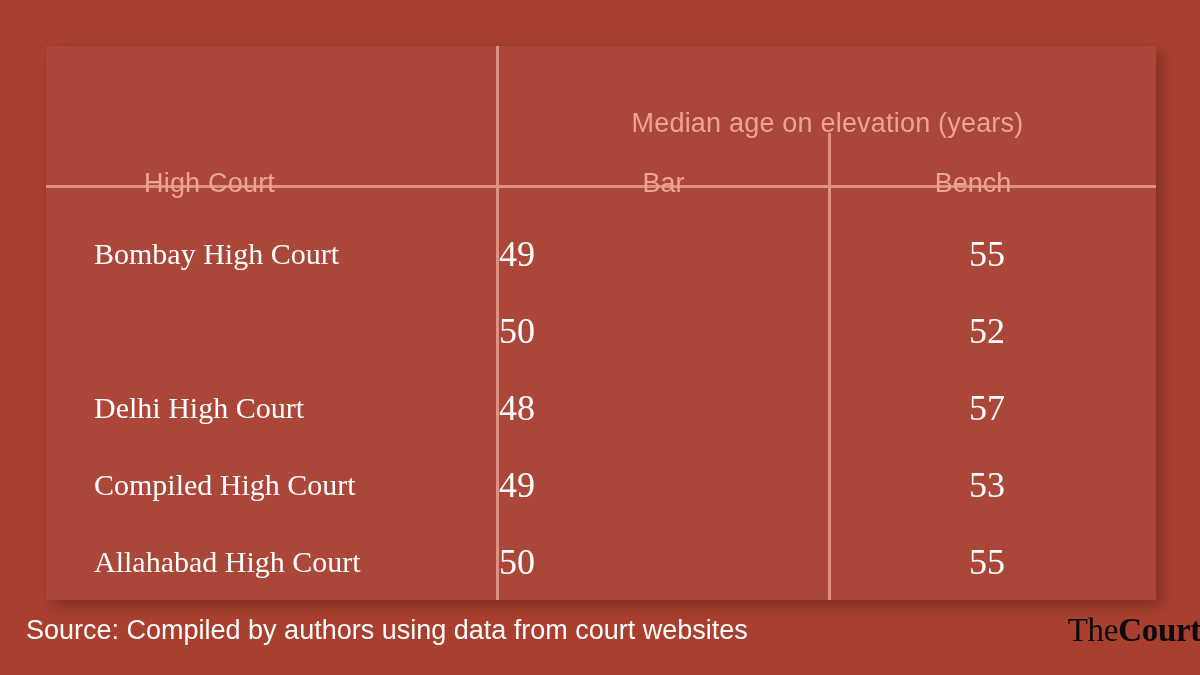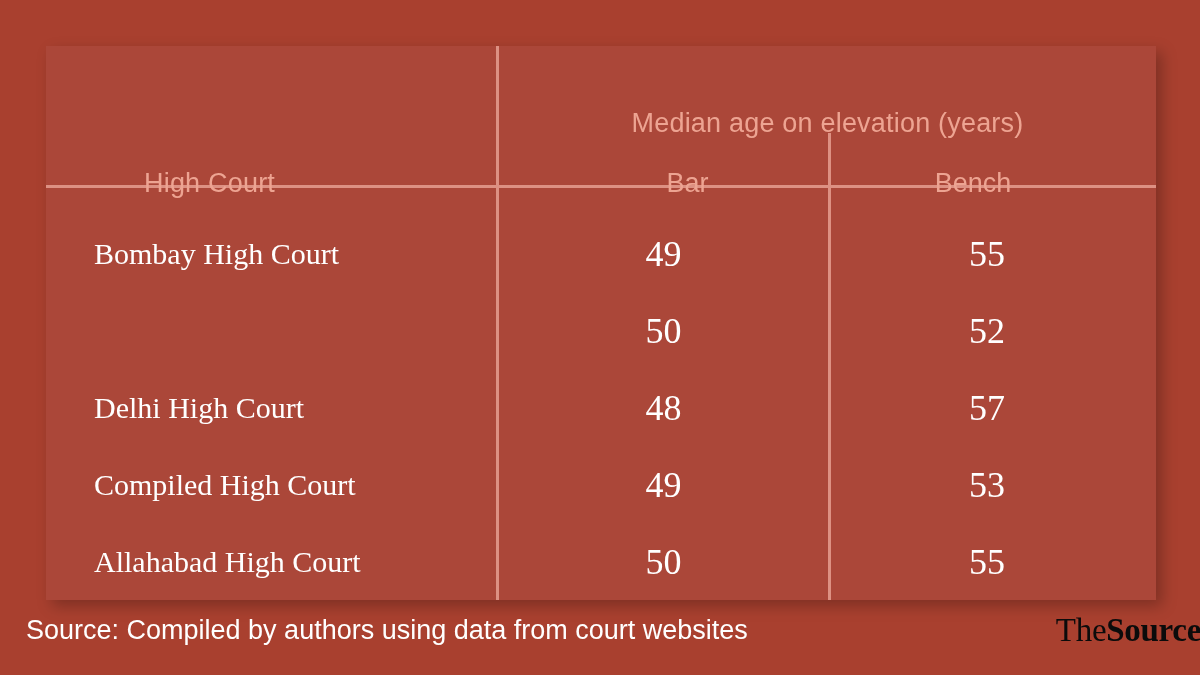--- a/index.html
+++ b/index.html
@@ -81,21 +81,20 @@
   .hdr-bar {
     position: absolute;
     left: 453px;
     top: 122px;
     width: 329px;
     text-align: center;
     color: #eda492;
     font-size: 27px;
     font-family: "Liberation Sans", sans-serif;
     white-space: nowrap;
-    margin-left: 24px;
   }
   .hdr-bench {
     position: absolute;
     left: 785px;
     top: 122px;
     width: 284px;
     text-align: center;
     color: #eda492;
     font-size: 27px;
     font-family: "Liberation Sans", sans-serif;
@@ -130,21 +129,20 @@
     width: 400px;
     color: #ffffff;
     font-family: "Liberation Serif", serif;
     font-size: 30px;
     white-space: nowrap;
   }
   .cell-bar {
     position: absolute;
     left: 453px;
     width: 329px;
-    text-align: center;
     color: #ffffff;
     font-family: "Liberation Serif", serif;
     font-size: 36px;
   }
   .cell-bench {
     position: absolute;
     left: 785px;
     width: 312px;
     text-align: center;
     color: #ffffff;
@@ -221,15 +219,15 @@
         <div class="cell-name">Allahabad High Court</div>
         <div class="cell-bar">50</div>
         <div class="cell-bench">55</div>
       </div>
 
     </div>
   </div>
 
   <div class="footer-source">Source: Compiled by authors using data from court websites</div>
 
-  <div class="brand"><span>The</span><span class="brand-bold">Source</span></div>
+  <div class="brand"><span>The</span><span class="brand-bold">Court</span></div>
 
 </div>
 
 </body></html>

